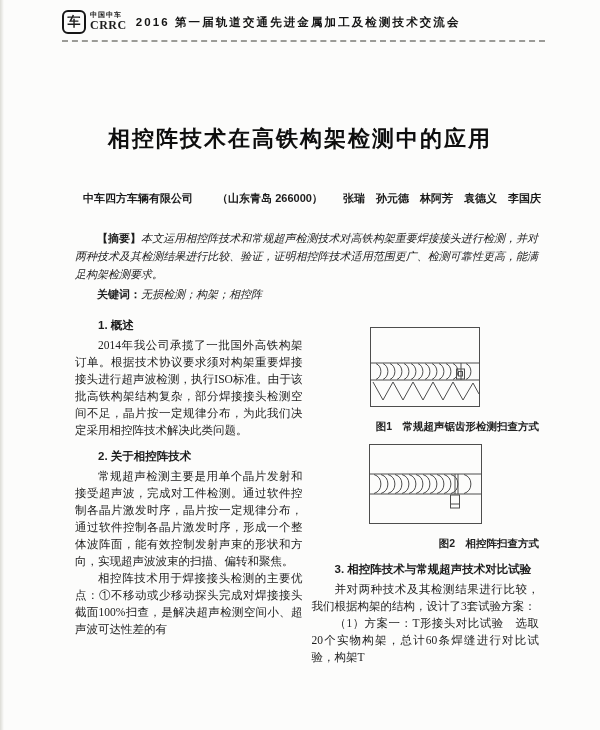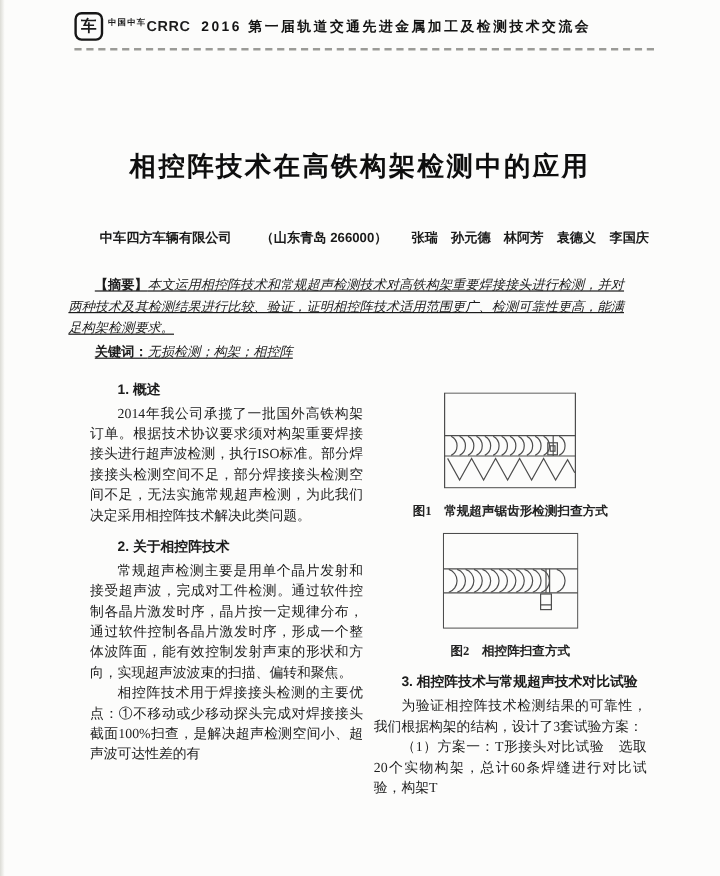--- a/index.html
+++ b/index.html
@@ -19,22 +19,22 @@
     position:absolute;left:62px;top:10px;width:483px;
     display:flex;align-items:center;gap:9px;
     padding-bottom:6px;border-bottom:2px dashed #9b9b97;
   }
   .logo{display:flex;align-items:center;gap:4px;}
   .logo-mark{
     width:20px;height:20px;border:2.5px solid #161616;border-radius:6px;
     display:flex;align-items:center;justify-content:center;
     font-family:"Liberation Sans",sans-serif;font-weight:bold;font-size:13px;
   }
-  .logo-text{display:flex;flex-direction:row;line-height:1.05;
-    font-family:Liberation Sans, sans-serif;font-weight:bold;}
+  .logo-text{display:flex;flex-direction:column;line-height:1.05;
+    font-family:Liberation Serif, serif;font-weight:bold;}
   .logo-cn{font-size:7px;letter-spacing:1px;}
   .logo-en{font-size:12px;letter-spacing:.5px;}
   .conf-title{
     font-family:"Liberation Sans",sans-serif;font-weight:bold;
     font-size:11.5px;letter-spacing:2.1px;white-space:nowrap;color:#141414;
   }
 
   
   .article-title{
     position:absolute;top:124px;left:30px;width:540px;text-align:center;
@@ -44,22 +44,22 @@
   .byline{
     position:absolute;top:191px;left:30px;width:540px;text-align:center;
     font-family:"Liberation Sans",sans-serif;font-weight:bold;
     font-size:11px;color:#1a1a1a;white-space:nowrap;
   }
   .byline .affiliation{padding-left:24px;}
   .byline .location{margin-right:20px;margin-left:24px;}
 
   
   .abstract{
-    position:absolute;top:229px;left:57px;width:463px;
-    font-size:11px;line-height:18px;text-align:justify;text-decoration:underline;
+    position:absolute;top:229px;left:75px;width:463px;
+    font-size:11px;line-height:18px;text-align:justify;
   }
   .abs-para{text-indent:2em;}
   .abs-label,.kw-label{
     font-style:normal;font-weight:bold;
     font-family:"Liberation Sans",sans-serif;
   }
   .abs-text,.kw-text{font-style:italic;}
   .kw-line{text-indent:2em;margin-top:2px;}
 
   
@@ -73,23 +73,23 @@
   .sec-head{
     font-family:"Liberation Sans",sans-serif;font-weight:bold;
     font-size:11.5px;line-height:17px;margin:0 0 3px;text-indent:2em;
   }
   .sec-head.spaced{margin-top:9px;}
 
   
   .figure{margin:10px 0 0;text-align:center;}
   .figure svg{display:block;margin:0 auto;}
   .fig-caption{
-    font-family:Liberation Serif, serif;font-weight:bold;
+    font-family:Liberation Sans, sans-serif;font-weight:bold;
     font-size:10.5px;line-height:13px;margin:13px 0 11px;
-    text-align:center;text-indent:0;color:#222;
+    text-align:right;text-indent:0;color:#222;
   }
   .fig-stroke{stroke:#4d4d4d;fill:none;stroke-width:1;}
 </style>
 </head>
 <body>
 
 <div class="page">
 
   <div class="header">
     <div class="logo">
@@ -114,21 +114,21 @@
     </div>
     <div class="kw-line">
       <span class="kw-label">关键词：</span><span class="kw-text">无损检测；构架；相控阵</span>
     </div>
   </div>
 
   <div class="columns">
 
     <div class="col">
       <div class="sec-head">1. 概述</div>
-      <p>2014年我公司承揽了一批国外高铁构架订单。根据技术协议要求须对构架重要焊接接头进行超声波检测，执行ISO标准。部分焊接接头检测空间不足，部分焊接接头检测空间不足，无法实施常规超声检测，为此我们决定采用相控阵技术解决此类问题。</p>
+      <p>2014年我公司承揽了一批国外高铁构架订单。根据技术协议要求须对构架重要焊接接头进行超声波检测，执行ISO标准。由于该批高铁构架结构复杂，部分焊接接头检测空间不足，晶片按一定规律分布，为此我们决定采用相控阵技术解决此类问题。</p>
       <div class="sec-head spaced">2. 关于相控阵技术</div>
       <p>常规超声检测主要是用单个晶片发射和接受超声波，完成对工件检测。通过软件控制各晶片激发时序，晶片按一定规律分布，通过软件控制各晶片激发时序，形成一个整体波阵面，能有效控制发射声束的形状和方向，实现超声波波束的扫描、偏转和聚焦。</p>
       <p>相控阵技术用于焊接接头检测的主要优点：①不移动或少移动探头完成对焊接接头截面100%扫查，是解决超声检测空间小、超声波可达性差的有</p>
     </div>
 
     <div class="col">
 
       <div class="figure">
         <svg width="110" height="80" viewBox="0 0 110 80">
           <rect class="fig-stroke" x="0.5" y="0.5" width="109" height="79"></rect>
@@ -151,18 +151,18 @@
           <path class="fig-stroke" d="M5 30.5a10 10 0 0 1 0 19M12 30.5a10 10 0 0 1 0 19M19 30.5a10 10 0 0 1 0 19M26 30.5a10 10 0 0 1 0 19M33 30.5a10 10 0 0 1 0 19M40 30.5a10 10 0 0 1 0 19M47 30.5a10 10 0 0 1 0 19M54 30.5a10 10 0 0 1 0 19M61 30.5a10 10 0 0 1 0 19M68 30.5a10 10 0 0 1 0 19M75 30.5a10 10 0 0 1 0 19M82 30.5a10 10 0 0 1 0 19M95 30.5a10 10 0 0 1 0 19"></path>
           <line class="fig-stroke" x1="86" y1="30" x2="86" y2="50"></line>
           <line class="fig-stroke" x1="89" y1="30" x2="89" y2="50"></line>
           <rect class="fig-stroke" x="81.5" y="51" width="9" height="13" fill="#fcfcfb"></rect>
           <line class="fig-stroke" x1="81.5" y1="60" x2="90.5" y2="60"></line>
         </svg>
         <div class="fig-caption">图2　相控阵扫查方式</div>
       </div>
 
       <div class="sec-head">3. 相控阵技术与常规超声技术对比试验</div>
-      <p>为验证相控阵技术检测结果的可靠性，我们根据构架的结构，设计了3套试验方案：</p>
+      <p>并对两种技术及其检测结果进行比较，我们根据构架的结构，设计了3套试验方案：</p>
       <p>（1）方案一：T形接头对比试验　选取20个实物构架，总计60条焊缝进行对比试验，构架T</p>
     </div>
 
   </div>
 </div>
 
 </body></html>

